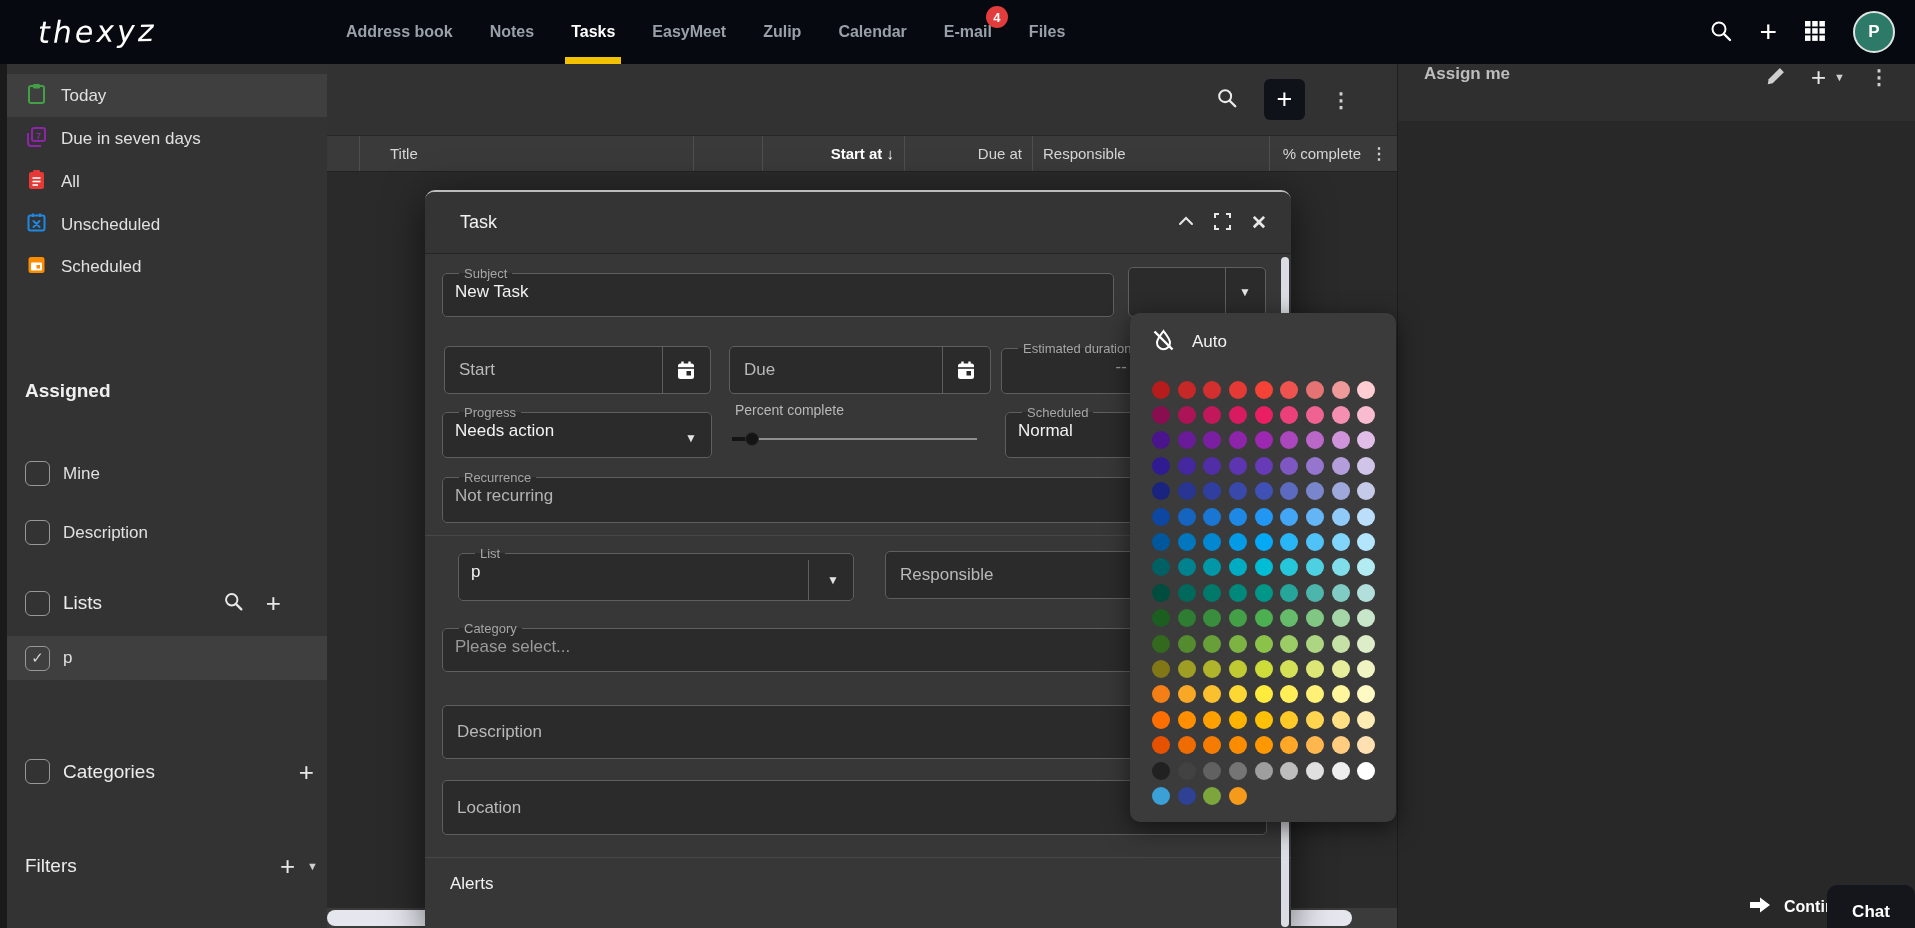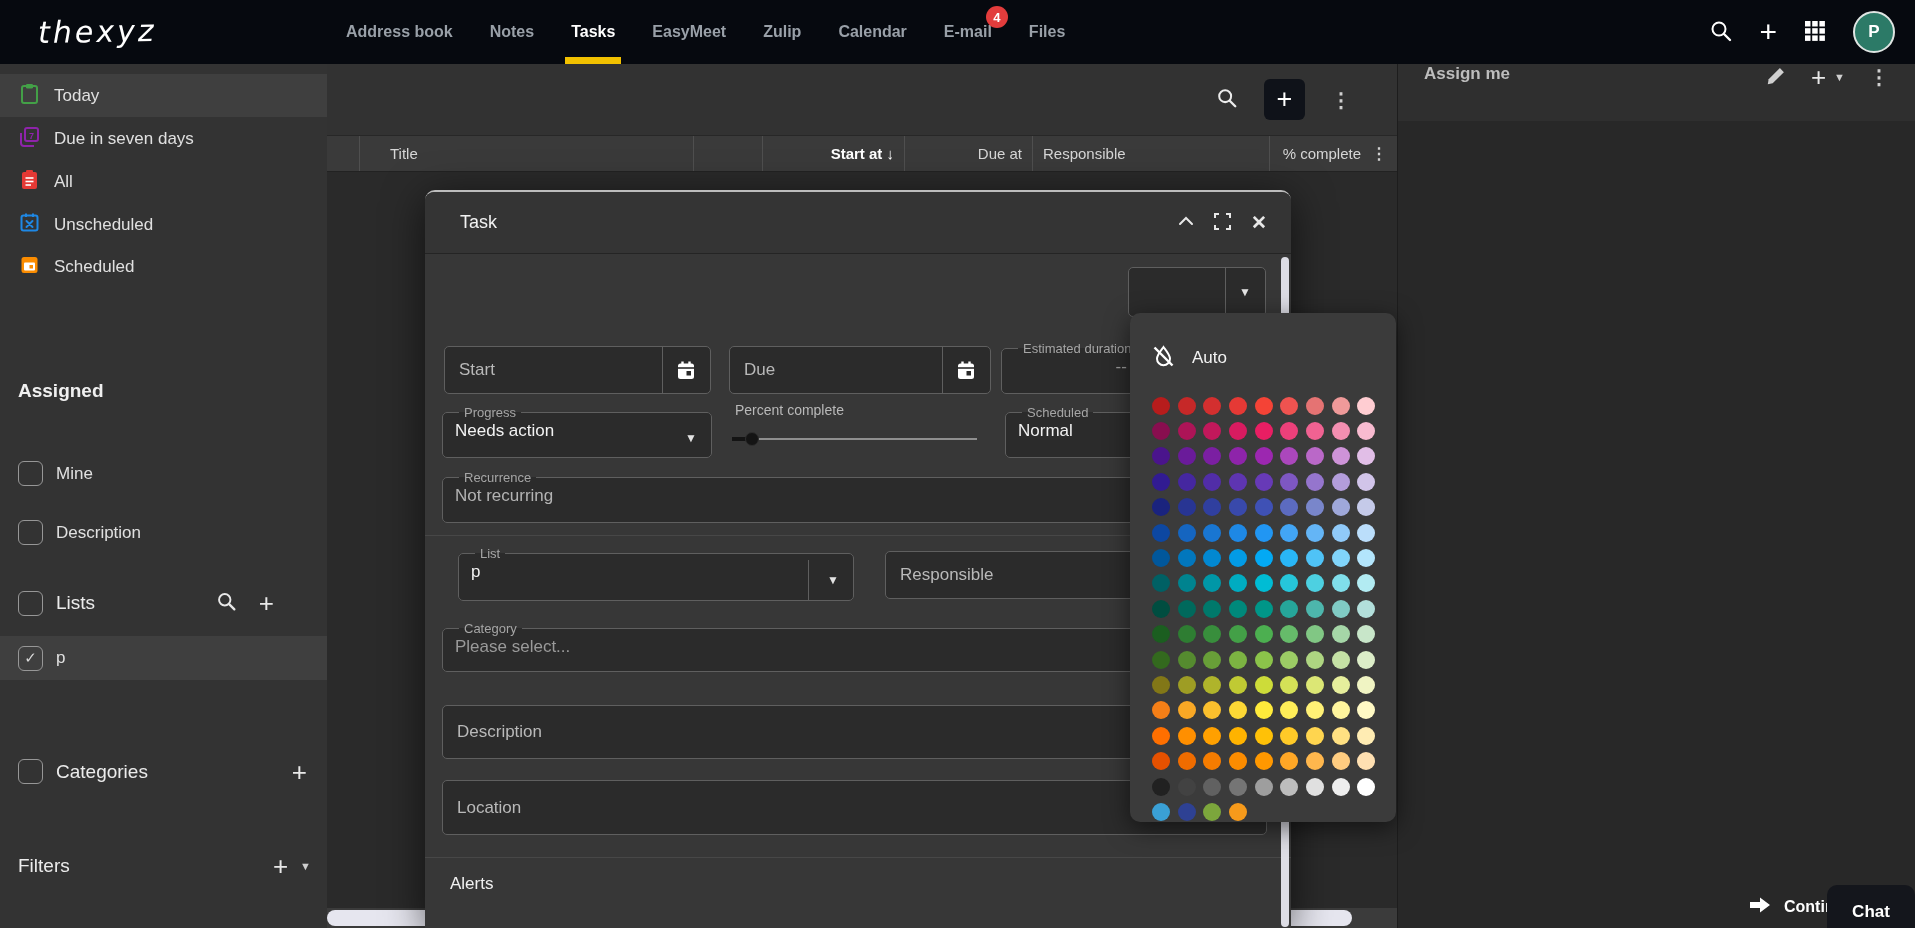--- a/index.html
+++ b/index.html
@@ -26,21 +26,21 @@
   .topbar-right { position:absolute; right:0; top:0; height:64px; display:flex;
     align-items:center; gap:26px; padding-right:20px; }
   .icon-btn { background:none; border:none; cursor:pointer; display:flex;
     align-items:center; justify-content:center; color:#e8e8e8; }
   .tb-plus { color:#fff; font-size:30px; font-weight:300; line-height:1; }
   .avatar { width:42px; height:42px; border-radius:50%; background:#2c7a67;
     border:2px solid #dfe5e3; color:#fff; font-size:17px; font-weight:600;
     display:flex; align-items:center; justify-content:center; }
 
   
-  .sidebar { position:absolute; left:0; top:64px; width:327px; height:864px;
+  .sidebar { position:absolute; left:7px; top:64px; width:327px; height:864px;
     background:#333333; }
   .main { position:absolute; left:327px; top:64px; width:1070px; height:864px;
     background:#2a2a2a; }
   .right-panel { position:absolute; left:1397px; top:64px; width:518px; height:864px;
     background:#282828; border-left:1px solid #1d1d1d; }
 
   
   .side-row { position:absolute; left:0; width:327px; height:43px; display:flex;
     align-items:center; padding-left:18px; gap:13px; color:#e0e0e0; font-size:17px;
     cursor:pointer; }
@@ -121,21 +121,21 @@
   .slider .track { position:absolute; left:0; right:0; top:6px; height:2px; background:#8f8f8f; }
   .slider .fill { position:absolute; left:0; top:5px; height:4px; background:#141414; }
   .slider .knob { position:absolute; top:0; width:14px; height:14px; border-radius:50%;
     background:#141414; border:1px solid #2e2e2e; transform:translateX(-7px); }
   .hdiv { position:absolute; left:0; width:100%; height:1px; background:#474747; }
   .alerts-heading { position:absolute; color:#f0f0f0; font-size:17px; }
 
   
   .color-popup { position:absolute; left:1130px; top:313px; width:266px; height:509px;
     background:#3b3b3b; border-radius:10px; box-shadow:0 6px 24px rgba(0,0,0,.55);
-    z-index:20; padding-top:28px; }
+    z-index:20; padding-top:12px; }
   .auto-row { display:flex; align-items:center; gap:15px; padding-left:20px;
     height:34px; cursor:pointer; }
   .auto-label { color:#f2f2f2; font-size:17px; }
   .palette-grid { display:grid; grid-template-columns:repeat(9, 25.7px);
     grid-auto-rows:25.4px; padding-left:18px; margin-top:18px; justify-items:center;
     align-items:center; }
   .swatch { width:18px; height:18px; border-radius:50%; cursor:pointer; }
   .custom-row { display:grid; grid-template-columns:repeat(9, 25.7px);
     grid-auto-rows:25.4px; padding-left:18px; justify-items:center; align-items:center; }
 
@@ -426,20 +426,24 @@
                 </g>
               </svg>
           </span>
         </button>
         <button class="icon-btn modal-close">
             <span>✕</span>
           </button>
       </span>
     </div>
 
+    <fieldset class="field" style="left:17px; top:75px; width:672px; height:50px">
+      <legend>Subject</legend>
+      <div class="field-value">New Task</div>
+    </fieldset>
     <div class="box" style="left:703px; top:75px; width:138px; height:50px">
       <span class="box-end">
           <span class="vdiv"></span>
         <span class="cal-wrap select-caret">▼</span>
       </span>
     </div>
 
     <div class="box" style="left:19px; top:154px; width:267px; height:48px">
       <span class="ph">Start</span>
       <span class="box-end">

